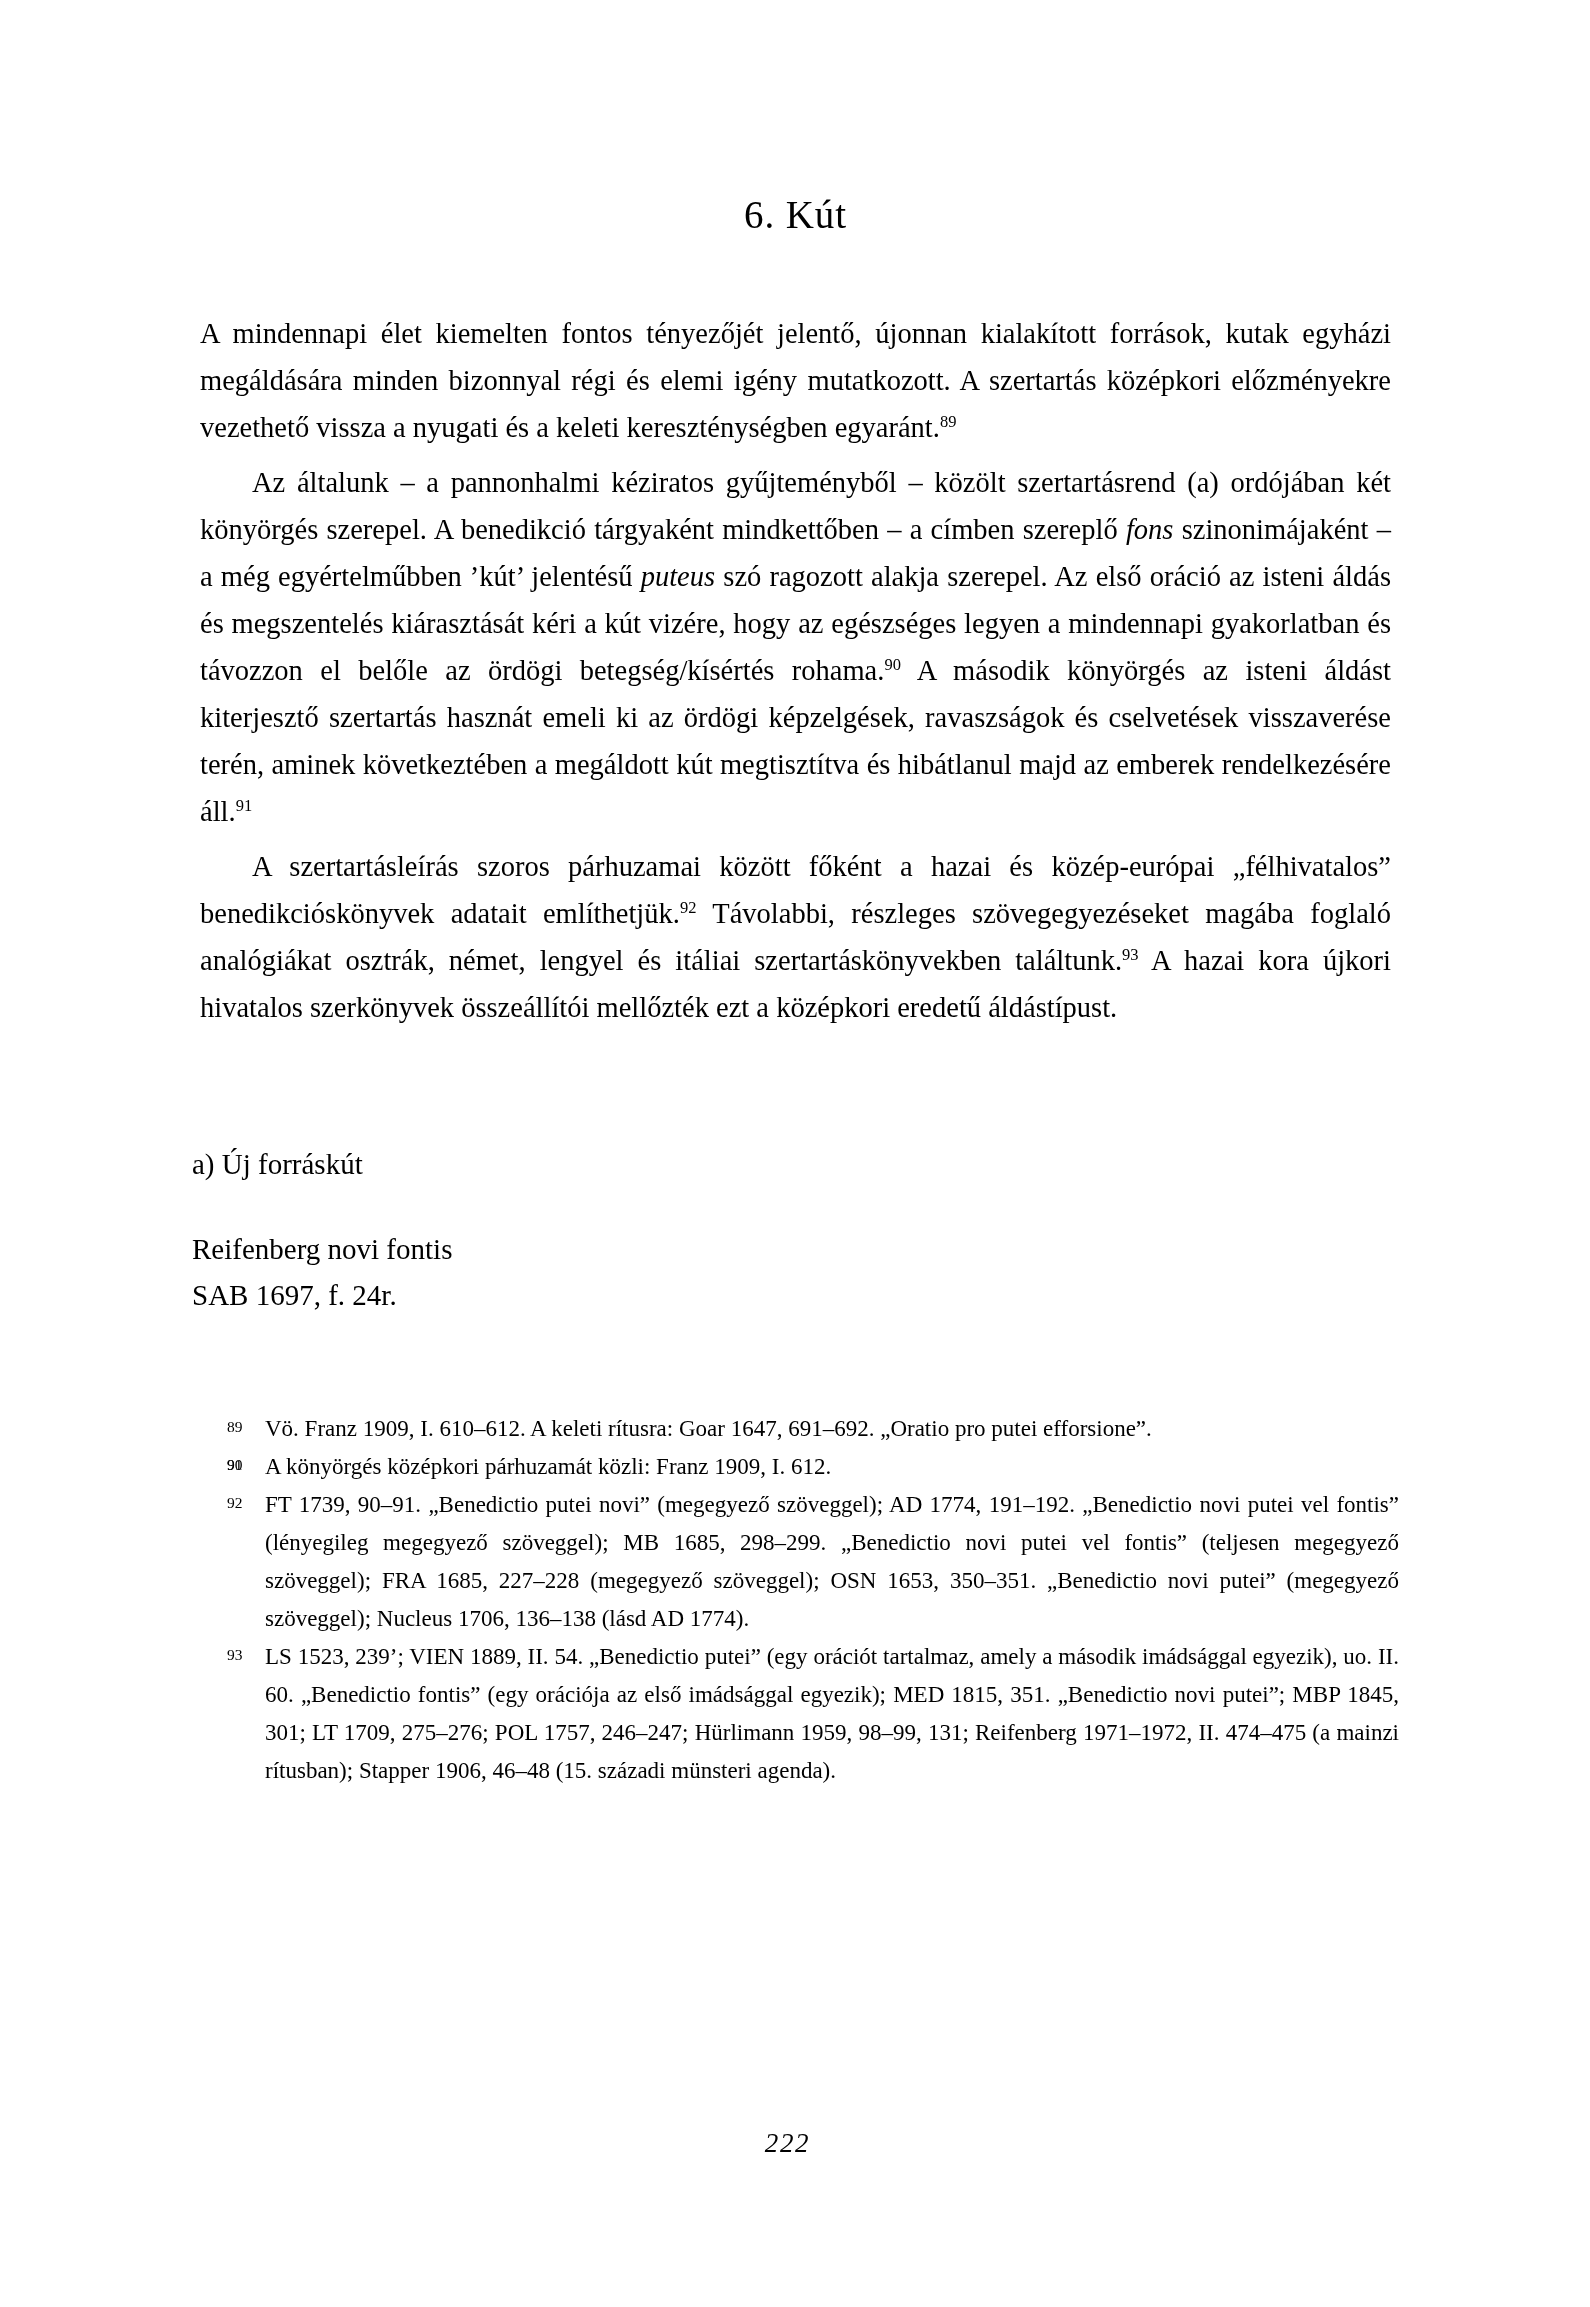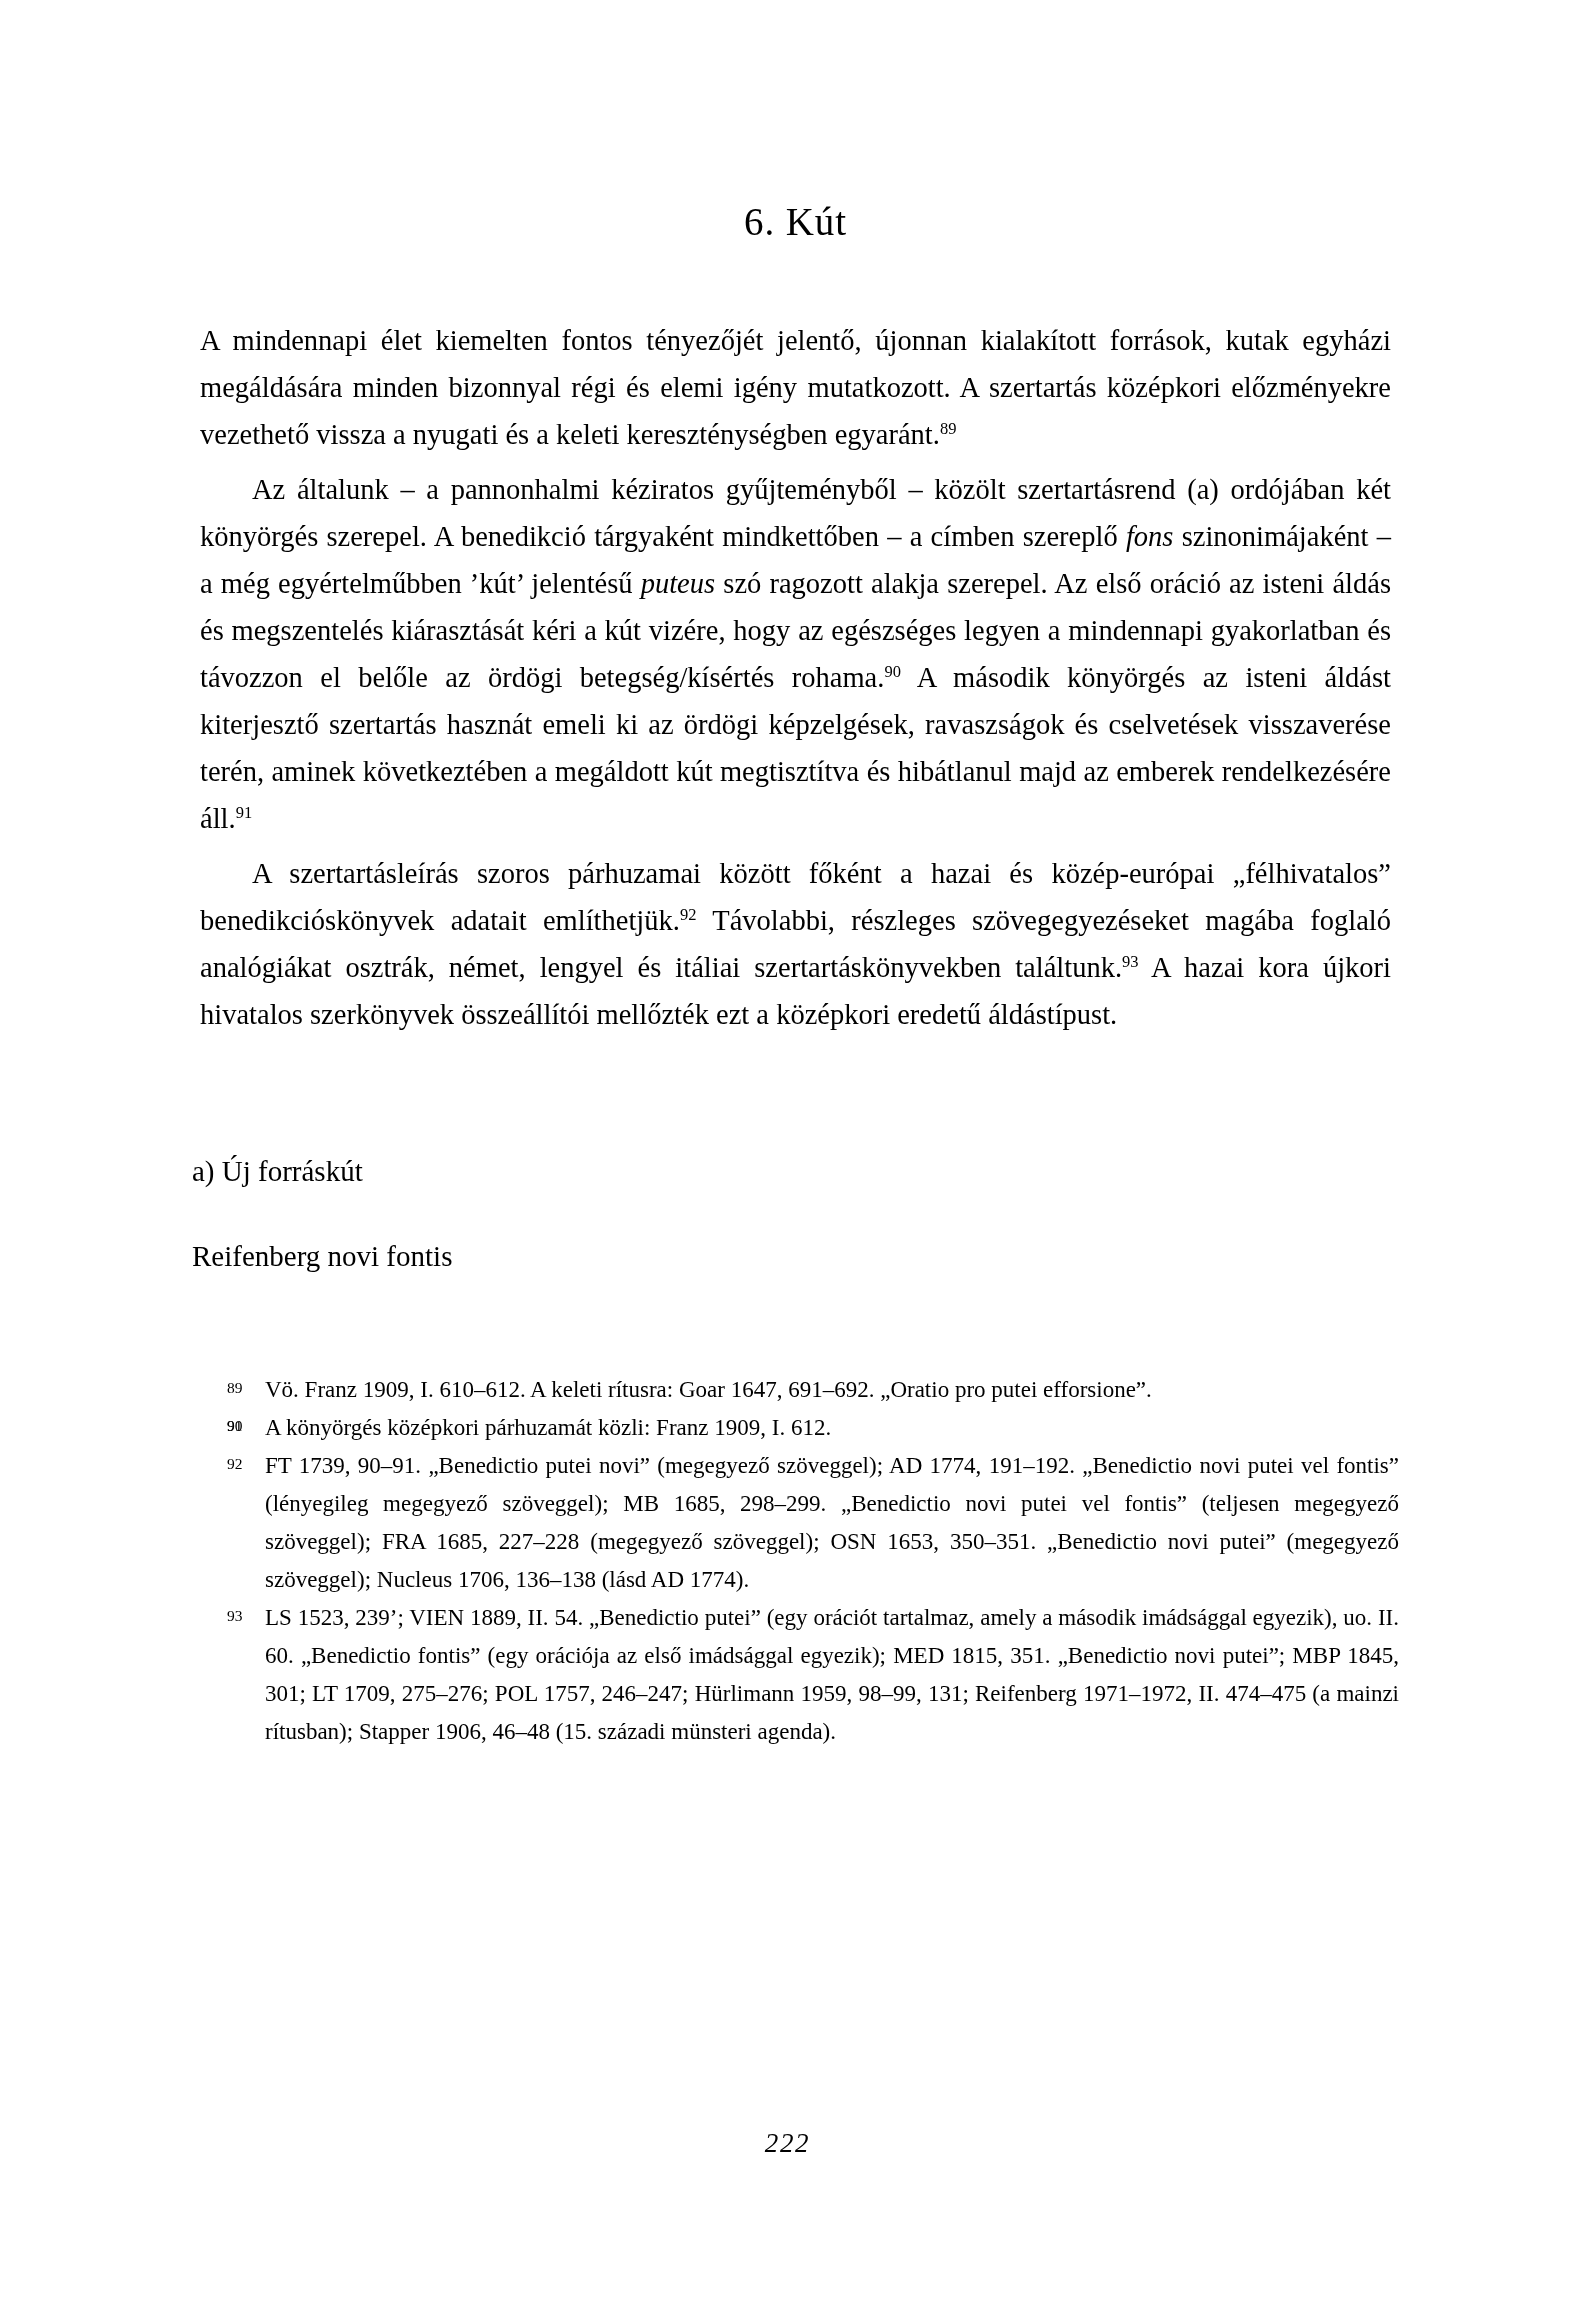--- a/index.html
+++ b/index.html
@@ -8,21 +8,21 @@
     background: #ffffff;
   }
   .page {
     position: relative;
     width: 1591px;
     height: 2307px;
     background: #ffffff;
     color: #000000;
     font-family: "Liberation Serif", serif;
     box-sizing: border-box;
-    padding: 16px 192px;
+    padding: 9px 192px;
     overflow: hidden;
   }
   .title {
     margin: 0;
     padding-top: 183px;
     text-align: center;
     font-size: 39px;
     font-weight: normal;
     letter-spacing: 0.9px;
   }
@@ -92,20 +92,21 @@
 
   <p class="para">Az általunk – a pannonhalmi kéziratos gyűjteményből – közölt szertartásrend (a) ordójában két könyörgés szerepel. A benedikció tárgyaként mindkettőben – a címben szereplő <i>fons</i> szinonimájaként – a még egyértelműbben ’kút’ jelentésű <i>puteus</i> szó ragozott alakja szerepel. Az első oráció az isteni áldás és megszentelés kiárasztását kéri a kút vizére, hogy az egészséges legyen a mindennapi gyakorlatban és távozzon el belőle az ördögi betegség/kísértés rohama.<sup>90</sup> A második könyörgés az isteni áldást kiterjesztő szertartás hasznát emeli ki az ördögi képzelgések, ravaszságok és cselvetések visszaverése terén, aminek következtében a megáldott kút megtisztítva és hibátlanul majd az emberek rendelkezésére áll.<sup>91</sup></p>
 
   <p class="para">A szertartásleírás szoros párhuzamai között főként a hazai és közép-európai „félhivatalos” benedikcióskönyvek adatait említhetjük.<sup>92</sup> Távolabbi, részleges szövegegyezéseket magába foglaló analógiákat osztrák, német, lengyel és itáliai szertartáskönyvekben találtunk.<sup>93</sup> A hazai kora újkori hivatalos szerkönyvek összeállítói mellőzték ezt a középkori eredetű áldástípust.</p>
 </div>
 
   <h2 class="subheading">a) Új forráskút</h2>
 
   <div class="source">
     <div>Reifenberg novi fontis</div>
+    <div>SAB 1697, f. 24r.</div>
   </div>
 
   <div class="footnotes" id="footnote-host">
   <div class="footnote">
     <span class="fn-num">89</span>
     <span class="fn-text">Vö. Franz 1909, I. 610–612. A keleti rítusra: Goar 1647, 691–692. „Oratio pro putei efforsione”.</span>
   </div>
 
   <div class="footnote">
     <span class="fn-num">90</span>

